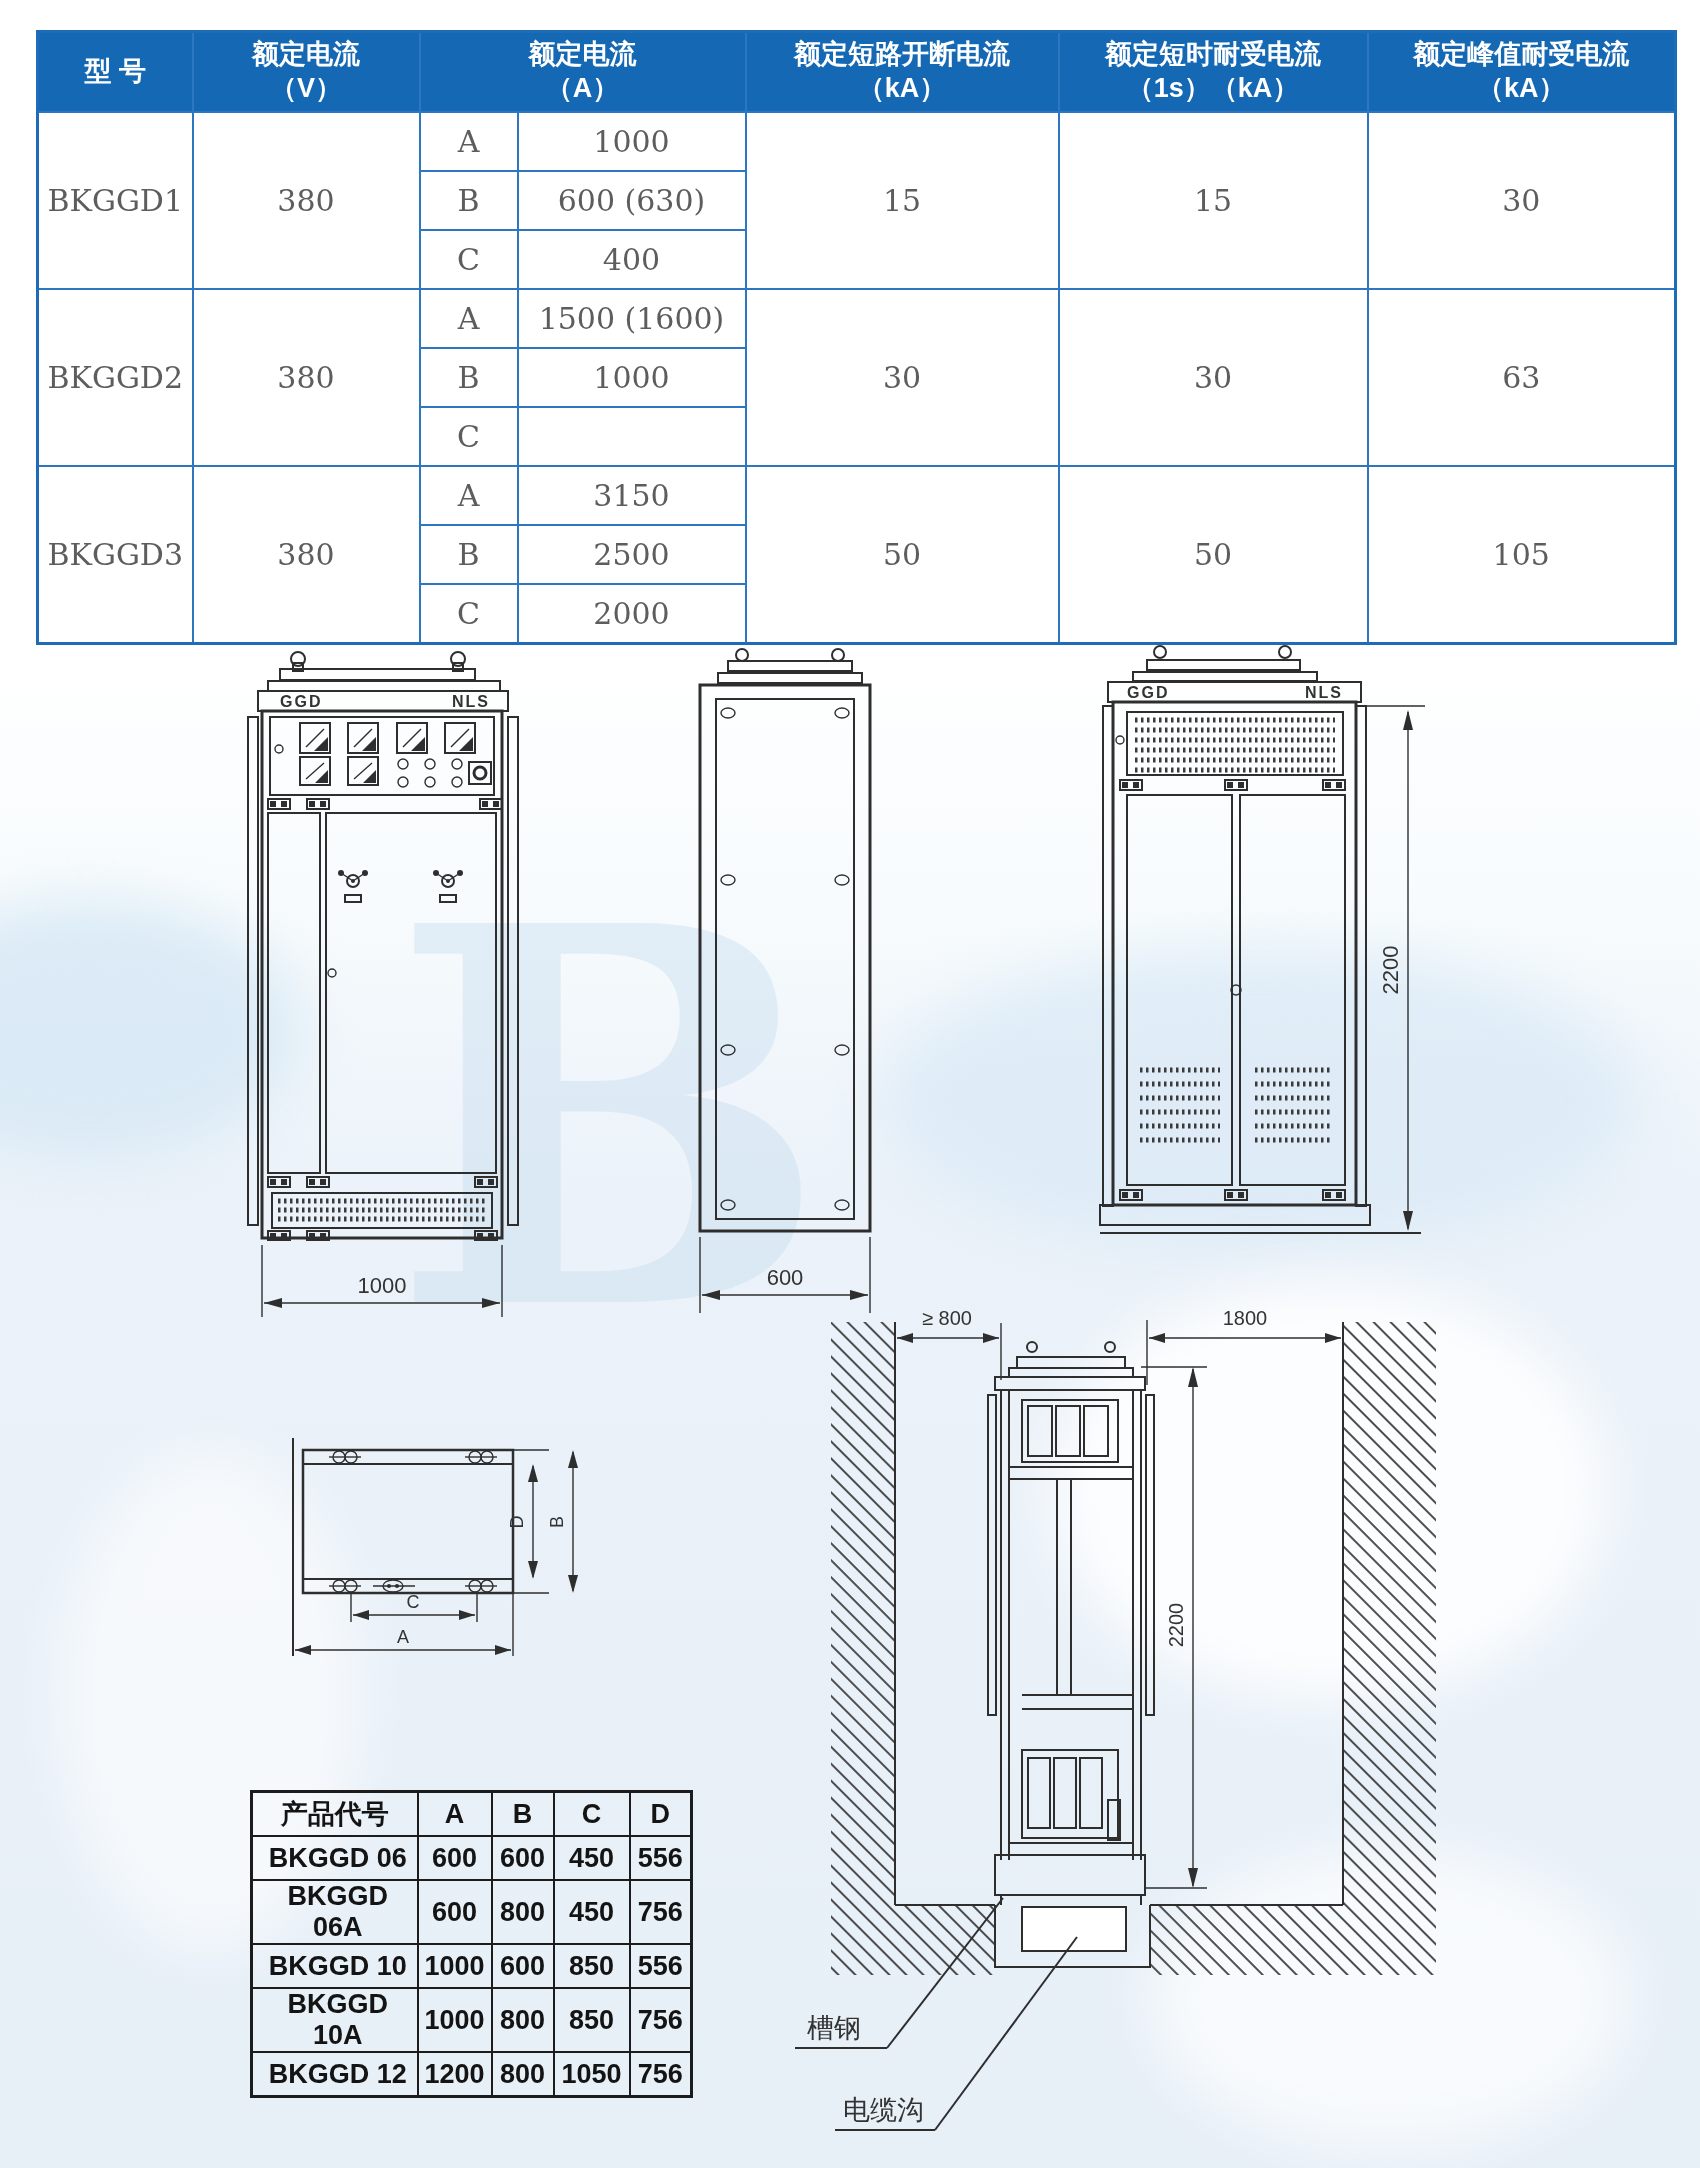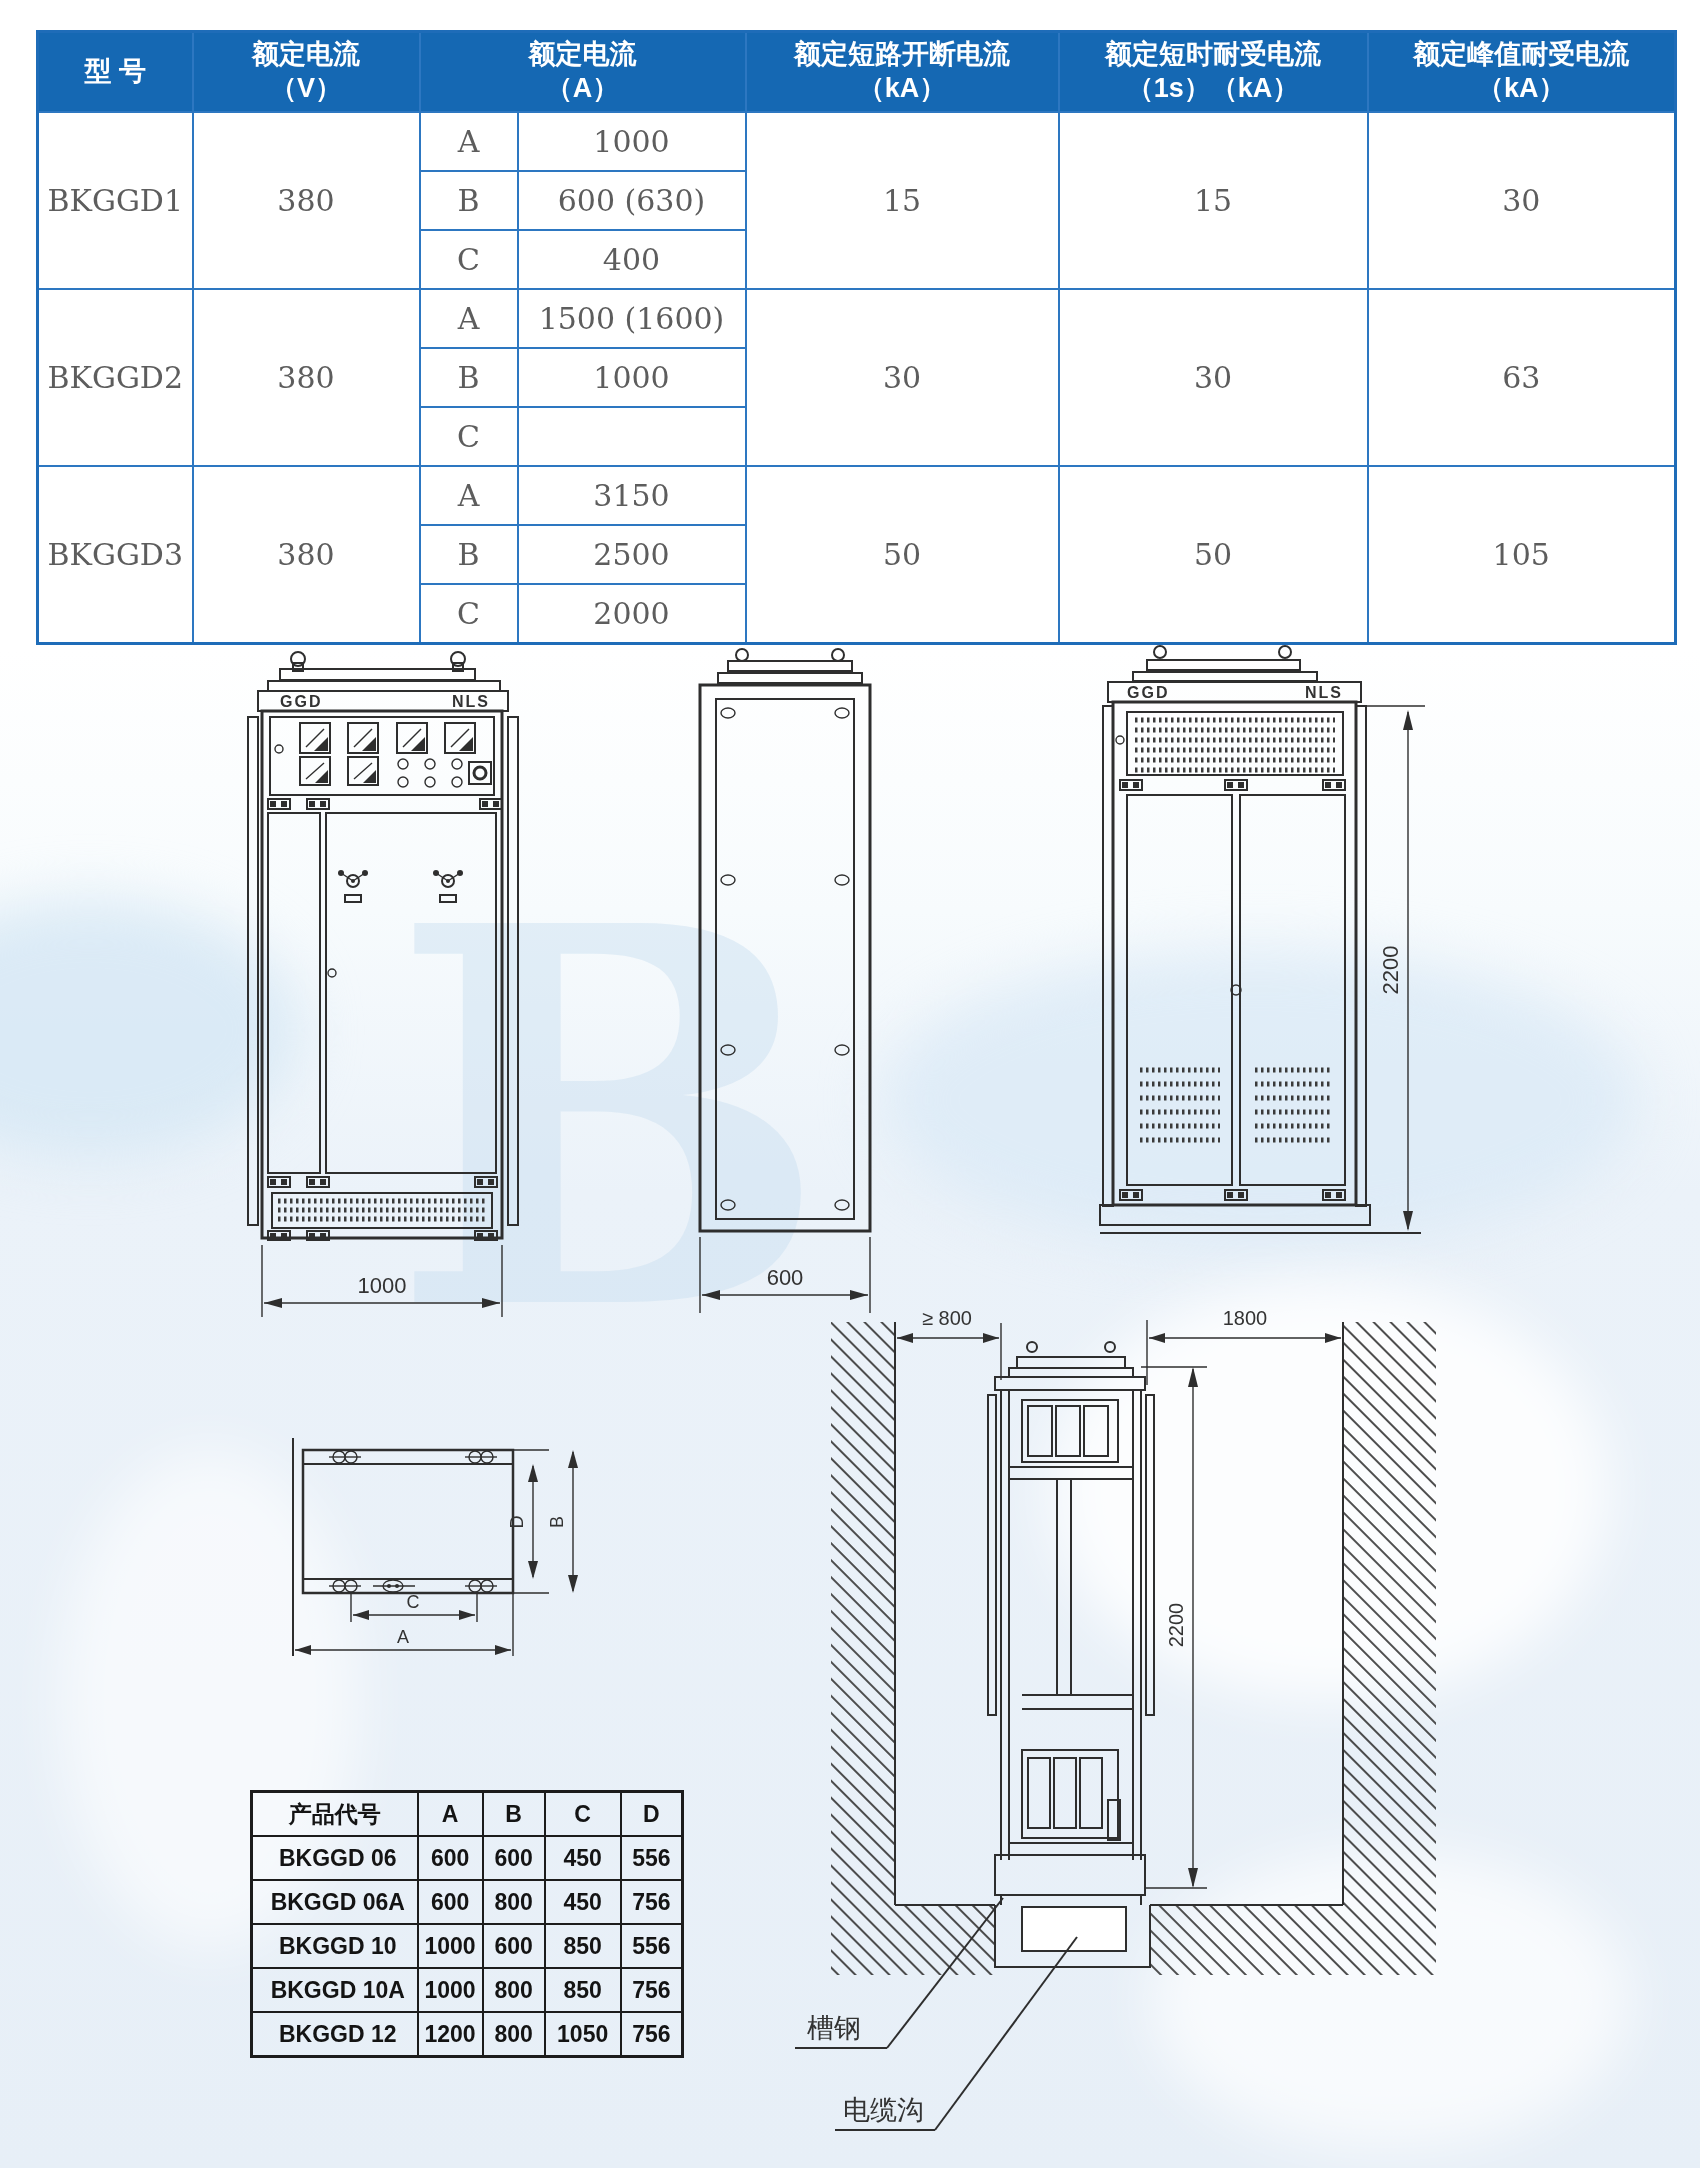--- a/index.html
+++ b/index.html
@@ -11,21 +11,21 @@
     color:rgba(199,221,240,0.45);font-family:"DejaVu Serif",serif;line-height:1;}
   
   table.spec{position:absolute;left:36px;top:30px;width:1638px;border-collapse:collapse;
     table-layout:fixed;border:3px solid #1e6cb8;}
   table.spec th{background:#1568b3;color:#ffffff;font-size:27px;font-weight:bold;
     height:78px;border:2px solid #2d77c1;line-height:1.25;padding:0;}
   table.spec td{border:2px solid #2d77c1;font-family:"DejaVu Serif",serif;font-size:30px;
     color:#5d5d5d;text-align:center;height:57px;padding:0;background:transparent;}
   
   table.dims{position:absolute;left:250px;top:1790px;border-collapse:collapse;border:3px solid #1c1c1c;}
-  table.dims th,table.dims td{border:2px solid #1c1c1c;font-size:23px;color:#141414;
+  table.dims th,table.dims td{border:2px solid #1c1c1c;font-size:27px;color:#141414;
     text-align:center;height:42px;padding:0 6px;font-weight:600;background:transparent;}
   table.dims td.model{text-align:center;padding-left:12px;font-weight:600;}
   
   svg.draw{position:absolute;overflow:visible;}
   svg .ln{stroke:#2e2e2e;stroke-width:2;fill:none;}
   svg .thin{stroke:#2e2e2e;stroke-width:1.4;fill:none;}
   svg .blk{fill:#2e2e2e;stroke:none;}
   svg .wht{fill:#ffffff;stroke:#2e2e2e;stroke-width:2;}
   svg .vent{stroke:#3a3a3a;stroke-width:5;stroke-dasharray:2.5 3.5;fill:none;}
   svg text{fill:#333333;font-size:22px;font-family:"Liberation Sans",sans-serif;}

